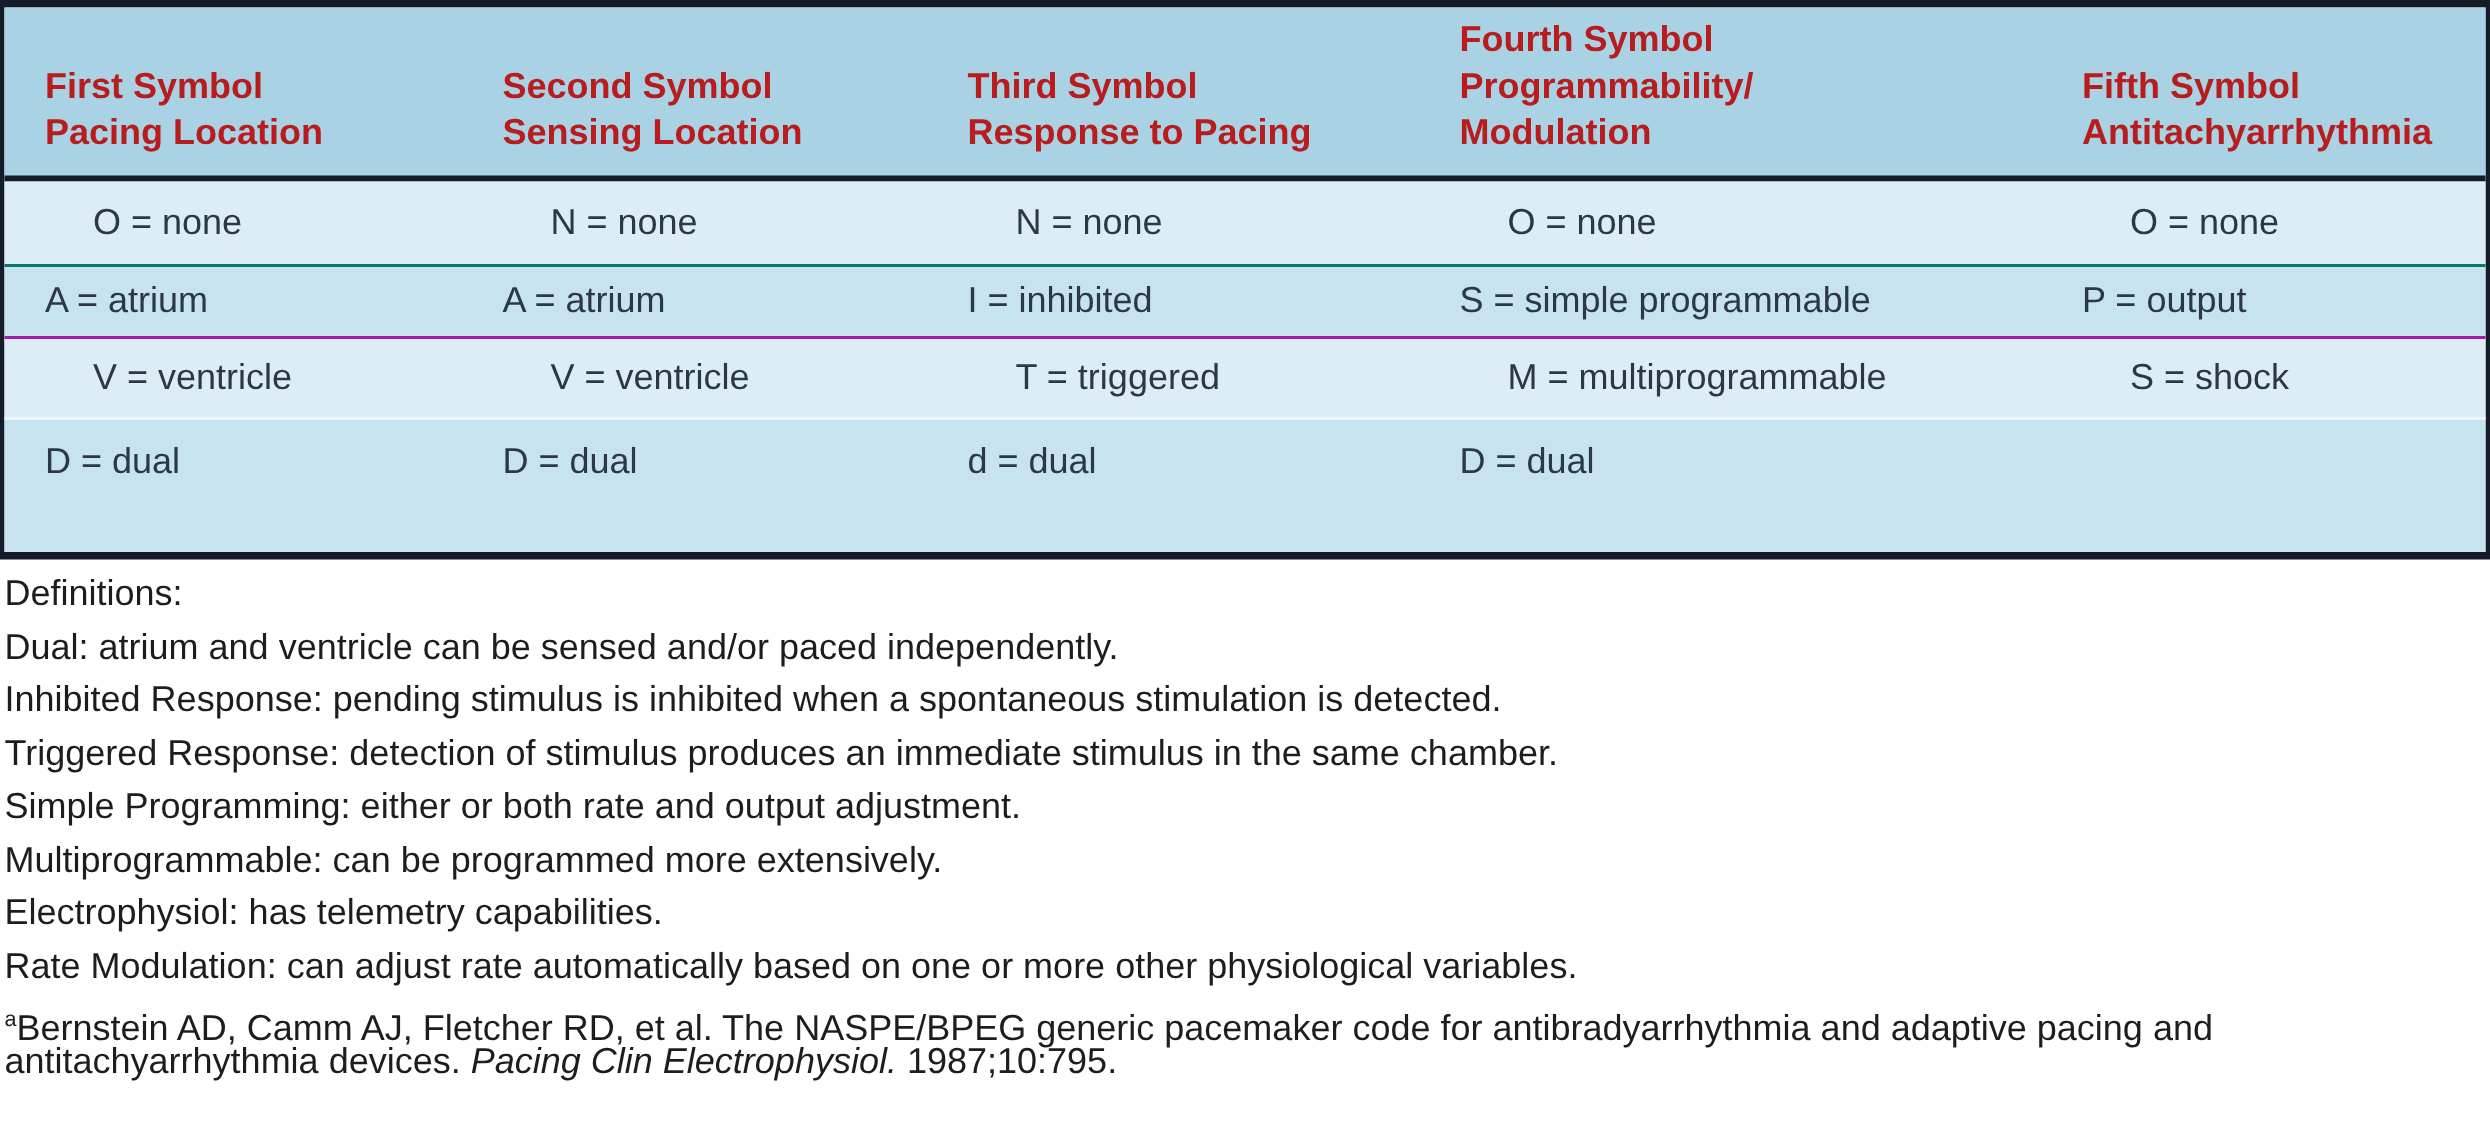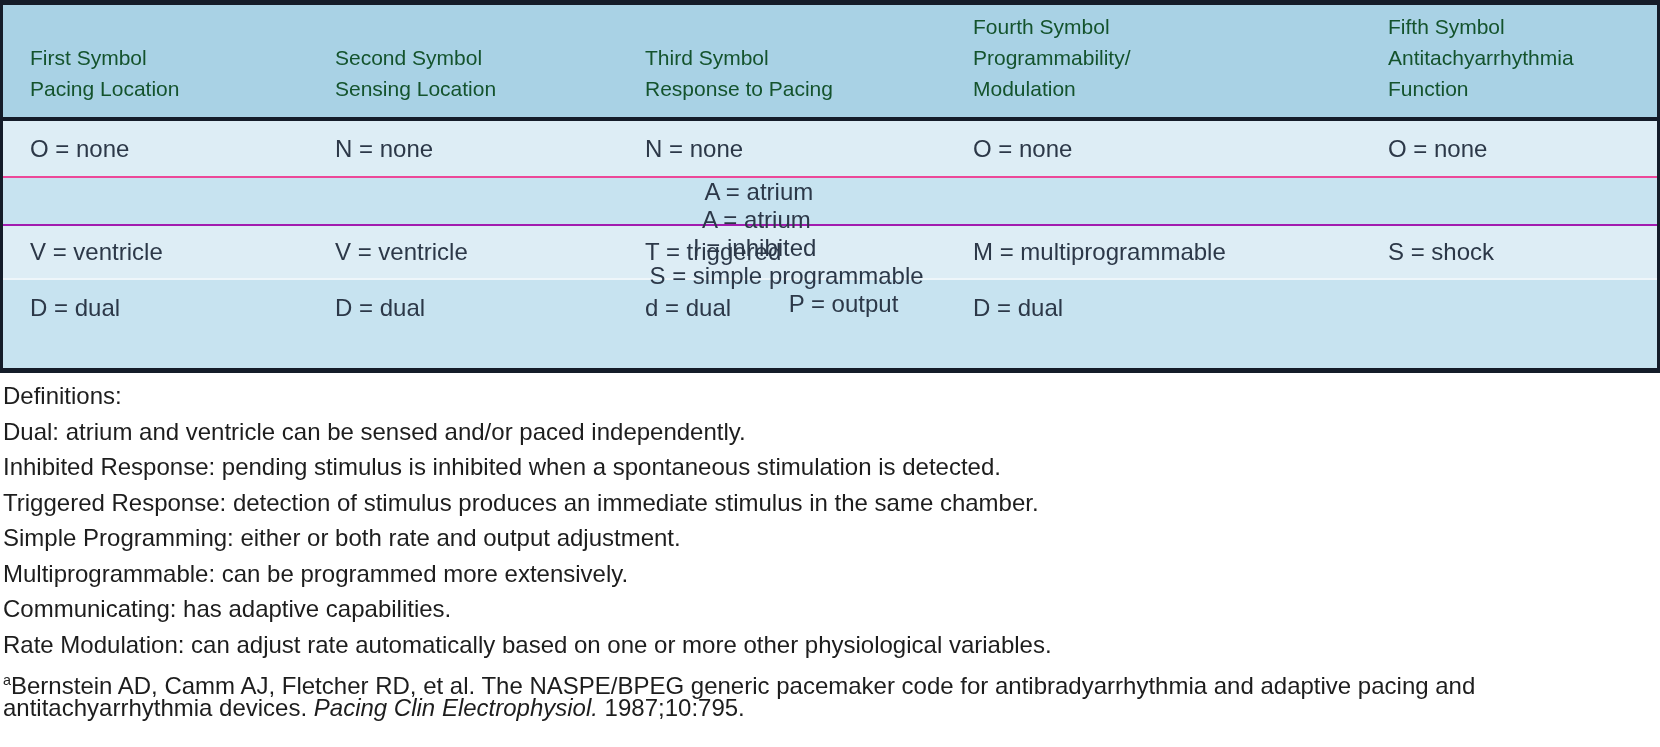--- a/index.html
+++ b/index.html
@@ -18,41 +18,41 @@
   }
   .thead {
     display: flex;
     align-items: flex-end;
     height: 116px;
     background: #a9d2e5;
     border-bottom: 4px solid #141c29;
     padding-bottom: 13px;
   }
   .th {
-    font-weight: normal;
-    font-size: 21px;
+    font-weight: bold;
+    font-size: 24px;
     line-height: 31px;
-    color: #14532d;
+    color: #b91c1c;
     padding-left: 27px;
   }
   .trow { display: flex; align-items: center; }
   .td {
     font-size: 24px;
     color: #2c3848;
     padding-left: 27px;
   }
   .c1 { width: 305px; flex: none; }
   .c2 { width: 310px; flex: none; }
   .c3 { width: 328px; flex: none; }
   .c4 { width: 415px; flex: none; }
   .c5 { flex: 1; }
-  .row-light { background: #ddedf5; }
+  .row-light { background: #ddedf5; padding-left: 32px; }
   .row-dark  { background: #c7e3f0; }
   .r1 { height: 55px; }
-  .r2 { height: 48px; border-top: 2px solid #ec4899; flex-direction: column; }
+  .r2 { height: 48px; border-top: 2px solid #0f766e; }
   .r3 { height: 54px; border-top: 2px solid #a21caf; }
   .r4 { height: 90px; border-top: 2px solid #eef6fa; align-items: flex-start; }
   .r4 .td { padding-top: 8px; line-height: 40px; }
   .definitions {
     padding: 12px 0 0 3px;
     font-size: 24px;
     color: #1d1d1d;
   }
   .definitions p { margin: 0 0 13.5px 0; line-height: 22px; }
   .footnote { line-height: 33px; margin-top: 2px; }
@@ -78,21 +78,20 @@
       <div>Response to Pacing</div>
     </div>
     <div class="th c4">
       <div>Fourth Symbol</div>
       <div>Programmability/</div>
       <div>Modulation</div>
     </div>
     <div class="th c5">
       <div>Fifth Symbol</div>
       <div>Antitachyarrhythmia</div>
-      <div>Function</div>
     </div>
   </div>
 
   <div class="trow row-light r1">
     <div class="td c1">O = none</div>
     <div class="td c2">N = none</div>
     <div class="td c3">N = none</div>
     <div class="td c4">O = none</div>
     <div class="td c5">O = none</div>
   </div>
@@ -122,16 +121,16 @@
 
 </div>
 
 <div class="definitions">
   <p>Definitions:</p>
   <p>Dual: atrium and ventricle can be sensed and/or paced independently.</p>
   <p>Inhibited Response: pending stimulus is inhibited when a spontaneous stimulation is detected.</p>
   <p>Triggered Response: detection of stimulus produces an immediate stimulus in the same chamber.</p>
   <p>Simple Programming: either or both rate and output adjustment.</p>
   <p>Multiprogrammable: can be programmed more extensively.</p>
-  <p>Communicating: has adaptive capabilities.</p>
+  <p>Electrophysiol: has telemetry capabilities.</p>
   <p>Rate Modulation: can adjust rate automatically based on one or more other physiological variables.</p>
   <p class="footnote"><sup>a</sup><span>Bernstein AD, Camm AJ, Fletcher RD, et al. The NASPE/BPEG generic pacemaker code for antibradyarrhythmia and adaptive pacing and antitachyarrhythmia devices. </span><i>Pacing Clin Electrophysiol.</i><span> 1987;10:795.</span></p>
 </div>
 
 </body></html>

